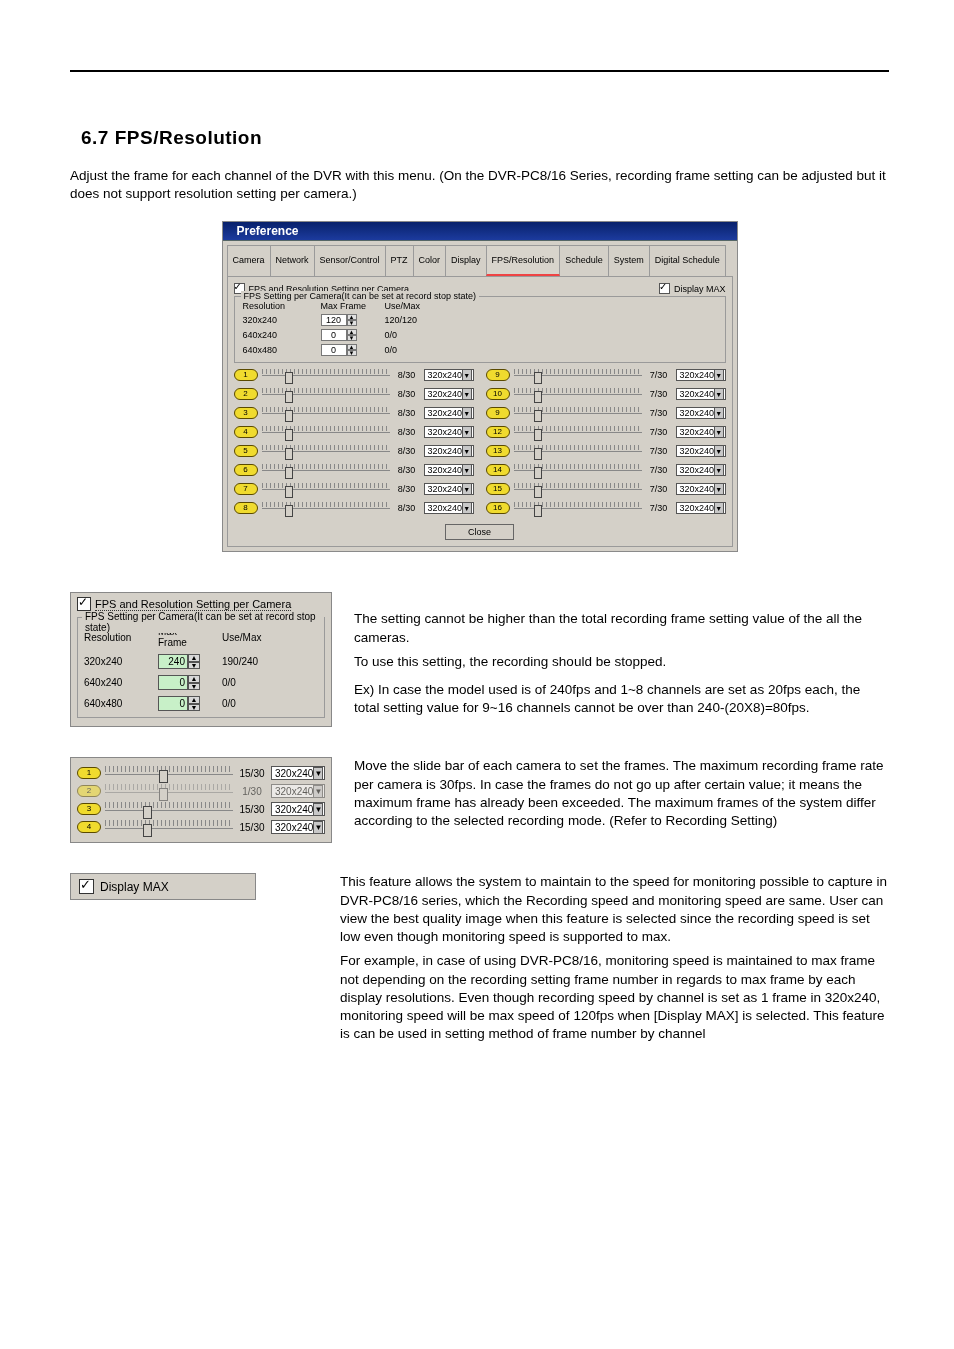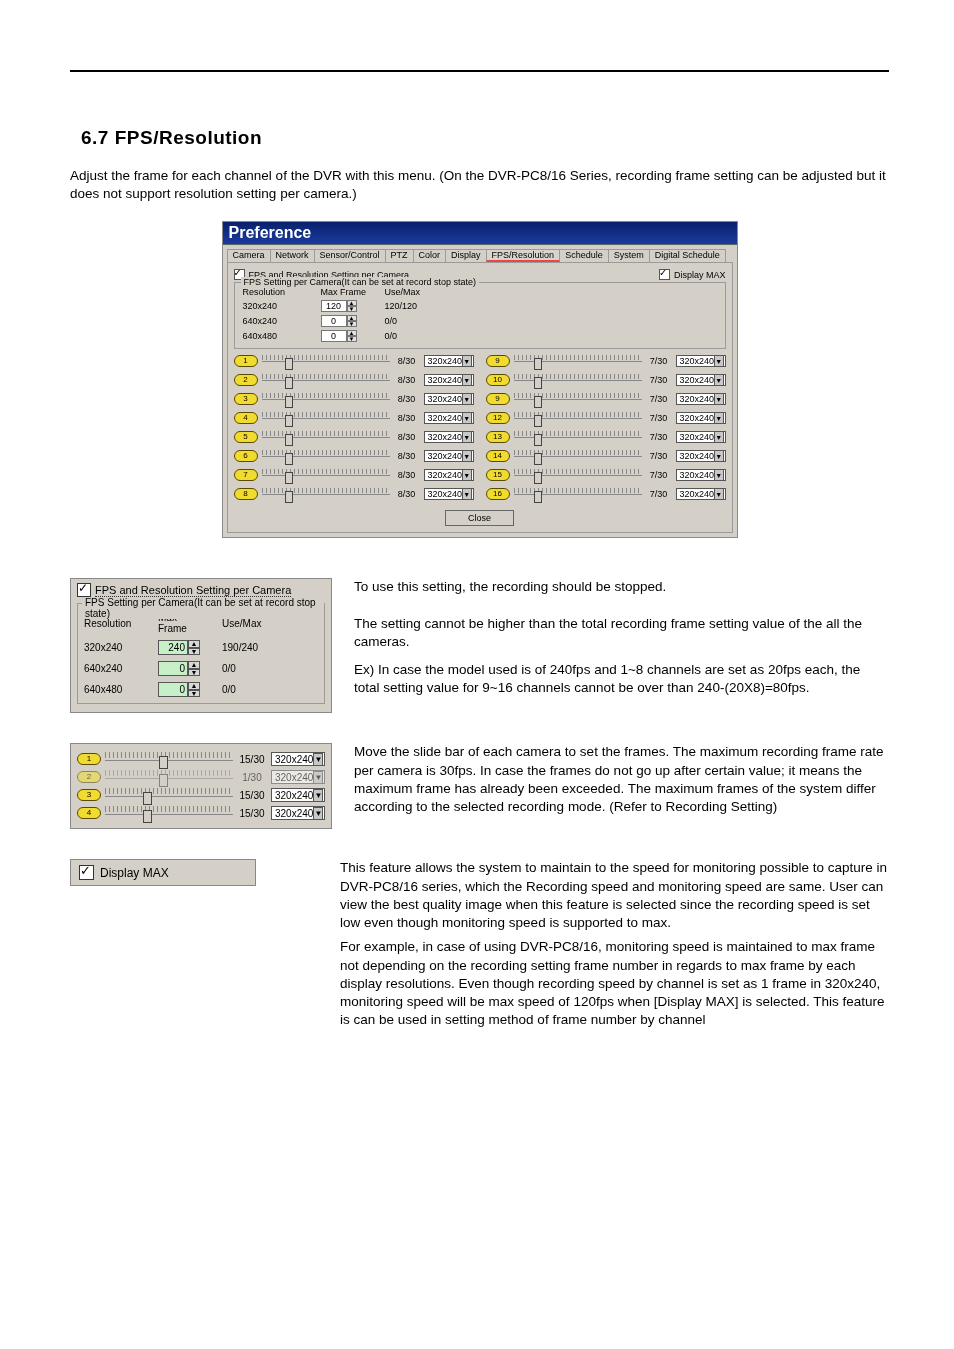--- a/index.html
+++ b/index.html
@@ -29,36 +29,36 @@
   .dlg {
     width: 514px;
     margin: 18px auto 40px auto;
     border: 1px solid #8a8a8a;
     background: #d4d0c8;
     font-size: 9px;
   }
   .dlg-title {
     background: linear-gradient(#08216b,#1c3b9e);
     color: #fff;
-    font-size: 16px;
+    font-size: 12px;
     font-weight: bold;
-    padding: 2px 6px;
+    padding: 2px 14px;
     border-bottom: 1px solid #566;
   }
   .tabs {
     display: flex;
     gap: 0;
     padding: 4px 4px 0 4px;
     font-size: 9px;
   }
   .tab {
     background: #d4d0c8;
     border: 1px solid #9a9a9a;
     border-bottom: none;
-    padding: 0 5px;
+    padding: 9px 5px;
     margin-right: -1px;
     position: relative;
     white-space: nowrap;
   }
   .tab.active { background: #d8d4cc; z-index: 2; border-bottom: 2px solid #ef4444; }
   .dlg-body {
     margin: 0 4px 4px 4px;
     border: 1px solid #9a9a9a;
     background: #d4d0c8;
     padding: 6px;
@@ -541,22 +541,22 @@
                   <span>▲</span>
                   <span>▼</span>
                 </span>
               </span>
             <span>0/0</span>
           </div>
         </div>
       </div>
     </div>
     <div class="explain-right">
+      <p style="margin-top:18px">The setting cannot be higher than the total recording frame setting value of the all the cameras.</p>
       <p>To use this setting, the recording should be stopped.</p>
-      <p style="margin-top:18px">The setting cannot be higher than the total recording frame setting value of the all the cameras.</p>
       <p style="margin-top:10px">Ex) In case the model used is of 240fps and 1~8 channels are set as 20fps each, the total setting value for 9~16 channels cannot be over than 240-(20X8)=80fps.</p>
     </div>
   </div>
 
   <div class="explain-row">
     <div class="explain-left">
       <div class="panel3" id="panel3">
           <div class="p3row">
             <span class="p3chip">1</span>
             <span class="p3slider">

